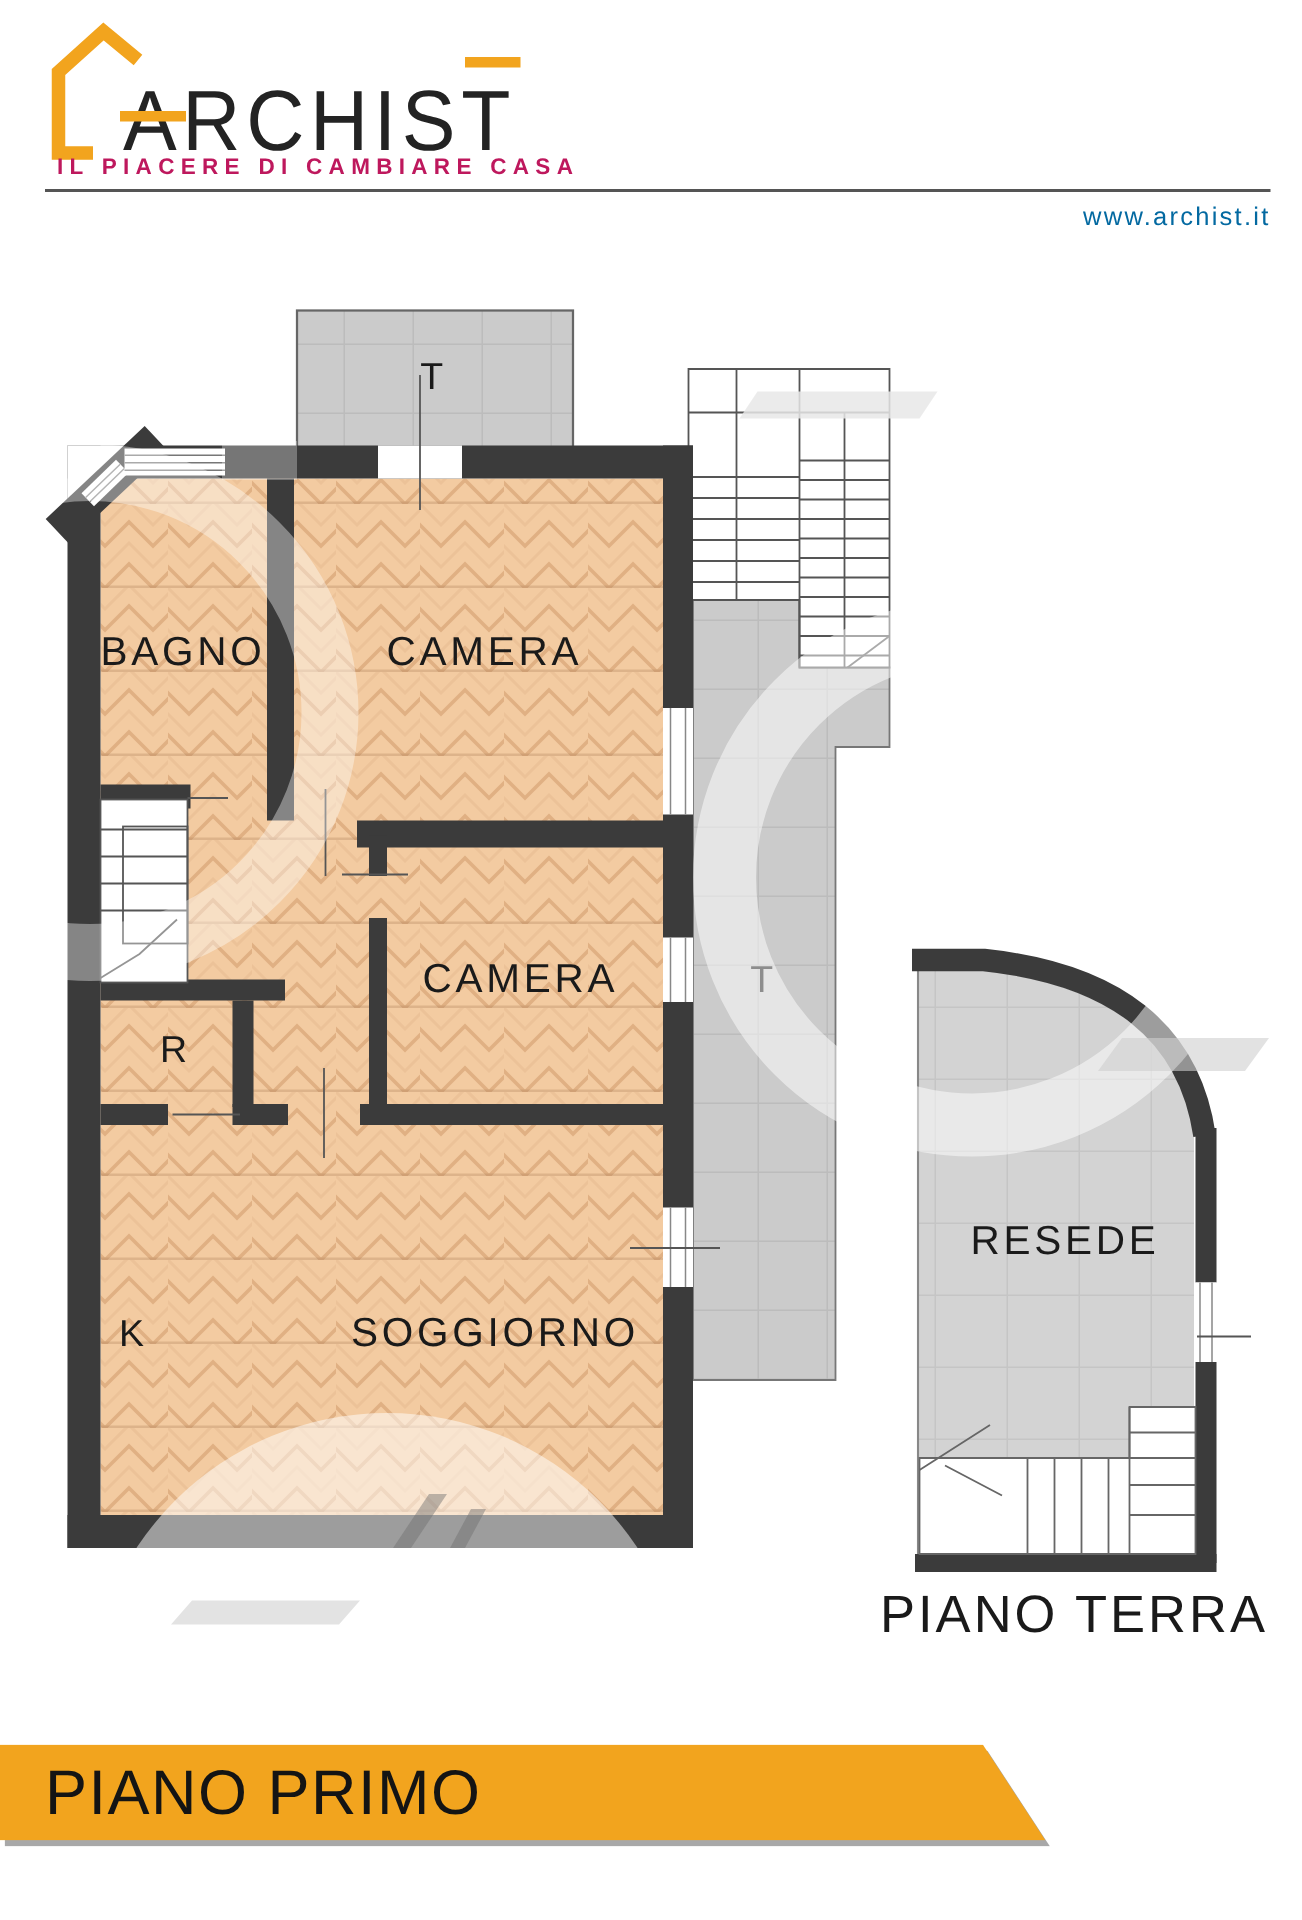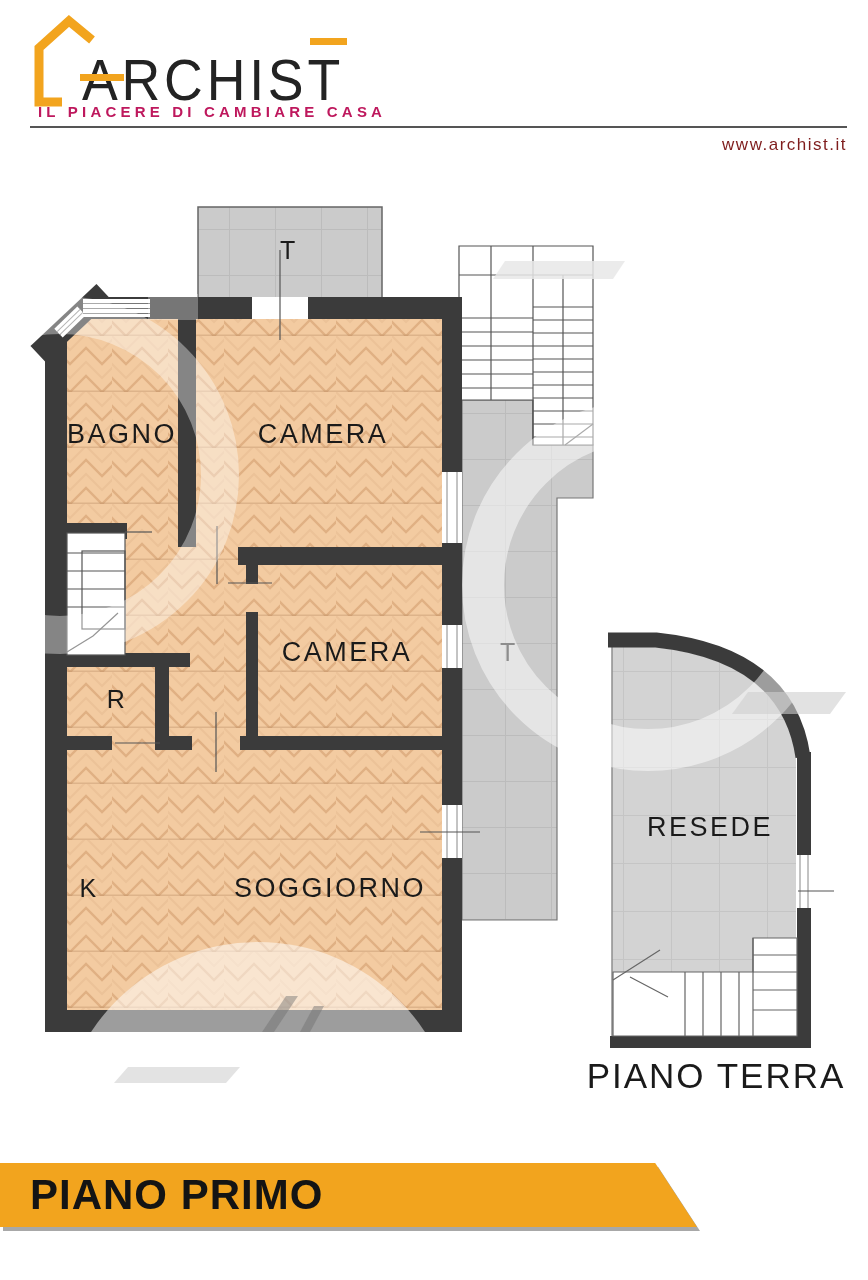--- a/index.html
+++ b/index.html
@@ -5,28 +5,28 @@
   html,body{margin:0;padding:0;background:#ffffff;}
   .page{position:relative;width:868px;height:1280px;background:#ffffff;overflow:hidden;
         font-family:"Liberation Sans",sans-serif;}
   .plan-svg{position:absolute;left:0;top:0;z-index:1;}
   
   .header{position:absolute;left:0;top:0;width:868px;height:170px;z-index:2;}
   .logo-svg{position:absolute;left:30px;top:10px;}
   .tagline{position:absolute;left:38px;top:103px;font-size:15px;letter-spacing:4.2px;
            font-weight:600;color:#be185d;white-space:nowrap;}
   .header-rule{position:absolute;left:30px;right:21px;top:126px;height:2px;background:#555;}
-  .website{position:absolute;top:135px;right:21px;font-size:17px;letter-spacing:1.5px;color:#7f1d1d;}
+  .website{position:absolute;top:135px;right:21px;font-size:17px;letter-spacing:1.5px;color:#0369a1;}
   
   .banner-shadow{position:absolute;left:3px;top:1167px;width:697px;height:64px;background:#a8a8a8;
            clip-path:polygon(0 0,94% 0,100% 100%,0 100%);z-index:2;}
   .banner{position:absolute;left:0;top:1163px;width:697px;height:64px;background:#F2A41E;
            clip-path:polygon(0 0,94% 0,100% 100%,0 100%);z-index:3;}
   .banner-label{position:absolute;left:30px;top:0;line-height:64px;font-size:42px;
-           letter-spacing:1px;font-weight:700;color:#141414;white-space:nowrap;}
+           letter-spacing:1px;font-weight:400;color:#141414;white-space:nowrap;}
   
   text{font-family:"Liberation Sans",sans-serif;fill:#1a1a1a;}
   .room-lbl{font-size:27px;letter-spacing:2.5px;}
   .small-lbl{font-size:25px;letter-spacing:0.5px;}
   .caption-lbl{font-size:35px;letter-spacing:2px;}
   .logo-word{font-size:57px;letter-spacing:4px;fill:#232323;font-weight:500;}
 </style>
 </head>
 <body>
 

